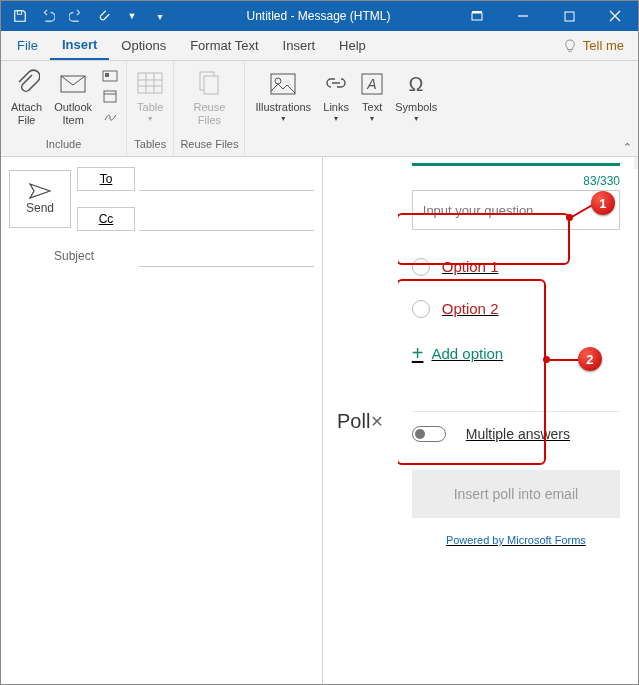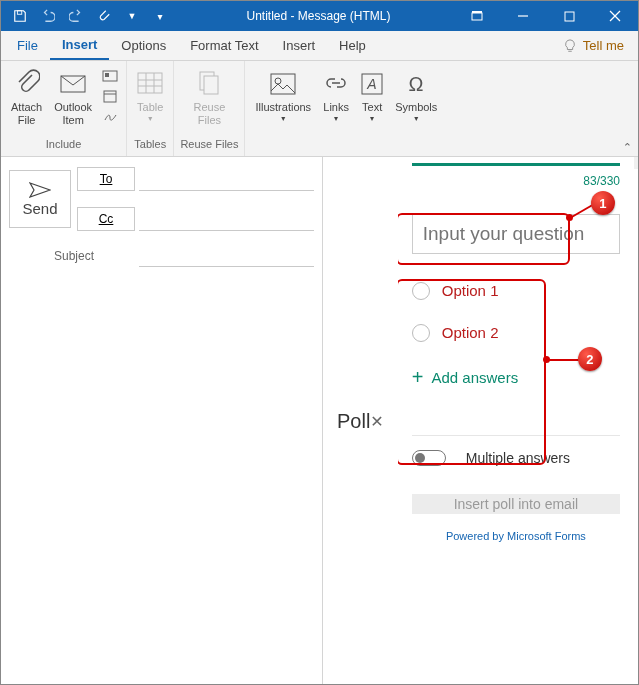--- a/index.html
+++ b/index.html
@@ -32,51 +32,51 @@
   .bigbtn.disabled { color:#aaa; }
   .smalls { display:flex; flex-direction:column; gap:2px; padding-top:2px; }
   .smalls .sbtn { width:20px; height:18px; display:flex; align-items:center; justify-content:center; }
   .ribbon .collapse { position:absolute; right:6px; bottom:2px; font-size:11px; color:#666; cursor:pointer; }
 
   
   .compose { display:flex; height: calc(685px - 30px - 30px - 96px - 2px); }
   .left { width: 322px; border-right:1px solid #d4d4d4; display:flex; flex-direction:column; }
   .hdrfields { padding:10px 8px 4px 8px; }
   .hdrrow { display:flex; align-items:center; gap:6px; margin-bottom:6px; }
-  .sendbox { width:62px; height:58px; border:1px solid #c9c9c9; display:flex; flex-direction:column; align-items:center; justify-content:center; font-size:15px; color:#444; cursor:pointer; }
+  .sendbox { width:62px; height:58px; border:1px solid #c9c9c9; display:flex; flex-direction:column; align-items:center; justify-content:center; font-size:12px; color:#444; cursor:pointer; }
   .sendbox svg { margin-bottom:2px; }
   .fieldcol { flex:1; display:flex; flex-direction:column; gap:16px; }
   .frow { display:flex; align-items:center; gap:4px; }
   .fbtn { width:58px; height:24px; border:1px solid #c9c9c9; background:#fff; font-size:12px; display:flex; align-items:center; justify-content:center; cursor:pointer; }
   .finput { flex:1; height:24px; border:none; border-bottom:1px solid #c9c9c9; font-size:12px; padding:0 4px; outline:none; }
   .subjectrow { display:flex; align-items:center; padding: 4px 8px; }
   .subjectlabel { width:130px; text-align:center; font-size:12px; color:#666; }
   .subjectinput { flex:1; border:none; border-bottom:1px solid #c9c9c9; height:22px; outline:none; font-size:12px; }
   .body { flex:1; padding:8px; font-size:13px; }
 
   
   .pane { flex:1; display:flex; flex-direction:row; background:#fff; position:relative; }
   .pane-head { display:flex; align-items:center; justify-content:space-between; padding:8px 14px 6px 14px; }
   .pane-head h2 { font-size:20px; font-weight:400; color:#333; }
   .pane-close { font-size:16px; color:#666; cursor:pointer; }
-  .pane-body { padding: 6px 14px 10px 14px; flex:1; overflow:auto; position:relative; }
+  .pane-body { padding: 6px 14px 10px 14px; flex:1; overflow:auto; position:relative;text-decoration:underline; }
   .qcard { border-top:3px solid #0b8a6f; padding:16px 0 10px 0; position:relative; }
   .counter { position:absolute; right:0; top:8px; font-size:12px; color:#0b8a6f; }
-  .qinput { width:100%; height:40px; border:1px solid #ccc; padding:0 10px; font-size:19px; color:#777; outline:none; margin-top:32px; }
+  .qinput { width:100%; height:40px; border:1px solid #ccc; padding:0 10px; font-size:13px; color:#777; outline:none; margin-top:8px; }
   .opts { margin-top:28px; }
   .optrow { display:flex; align-items:center; gap:12px; margin-bottom:24px; }
   .radio { width:18px; height:18px; border:1.5px solid #bbb; border-radius:50%; flex-shrink:0; }
   .optinput { border:none; border-bottom:1px solid transparent; font-size:15px; color:#b91c1c; width:120px; outline:none; }
   .addopt { display:flex; align-items:center; gap:8px; color:#0b8a6f; font-size:15px; cursor:pointer; margin-top:10px; margin-bottom:16px; }
   .addopt .plus { font-size:20px; font-weight:300; }
   .divider { height:1px; background:#e6e6e6; margin:20px 0 14px 0; }
   .multi { display:flex; align-items:center; gap:20px; font-size:14px; color:#333; }
   .toggle { width:34px; height:16px; border:1.5px solid #777; border-radius:10px; position:relative; cursor:pointer; }
   .toggle::after { content:""; position:absolute; left:2px; top:1.5px; width:10px; height:10px; background:#777; border-radius:50%; }
-  .insertbtn { margin-top:28px; width:100%; height:20px; background:#ececec; color:#9a9a9a; border:none; font-size:14px; cursor:not-allowed; }
+  .insertbtn { margin-top:28px; width:100%; height:48px; background:#ececec; color:#9a9a9a; border:none; font-size:14px; cursor:not-allowed; }
   .powered { text-align:center; font-size:11px; color:#1565b2; margin-top:16px; cursor:pointer; }
 
   
   .redbox { position:absolute; border:2px solid #d40000; border-radius:6px; pointer-events:none; }
   .callout-dot { position:absolute; width:24px; height:24px; border-radius:50%; background:radial-gradient(circle at 35% 30%, #ff5a4a, #b80000); color:#fff; font-size:13px; font-weight:bold; display:flex; align-items:center; justify-content:center; box-shadow:0 1px 2px rgba(0,0,0,.4); pointer-events:none; }
   .callout-line { position:absolute; background:#d40000; height:2px; pointer-events:none; }
   .callout-end { position:absolute; width:7px; height:7px; background:#d40000; border-radius:50%; pointer-events:none; }
 
   .hscroll { height:12px; background:#f0f0f0; display:flex; align-items:center; }
   .hscroll .thumb { height:10px; background:#c7c7c7; margin-left:4px; width:60%; }
@@ -331,21 +331,21 @@
           <div class="optrow">
             <div class="radio"></div>
             <input class="optinput" value="Option 1" style="">
           </div>
           <div class="optrow">
             <div class="radio"></div>
             <input class="optinput" value="Option 2" style="">
           </div>
           <div class="addopt">
             <span class="plus">+</span>
-            <span>Add answers</span>
+            <span>Add option</span>
           </div>
         </div>
       </div>
 
       <div class="divider"></div>
 
       <div class="multi">
         <div class="toggle"></div>
         <span>Multiple answers</span>
       </div>

